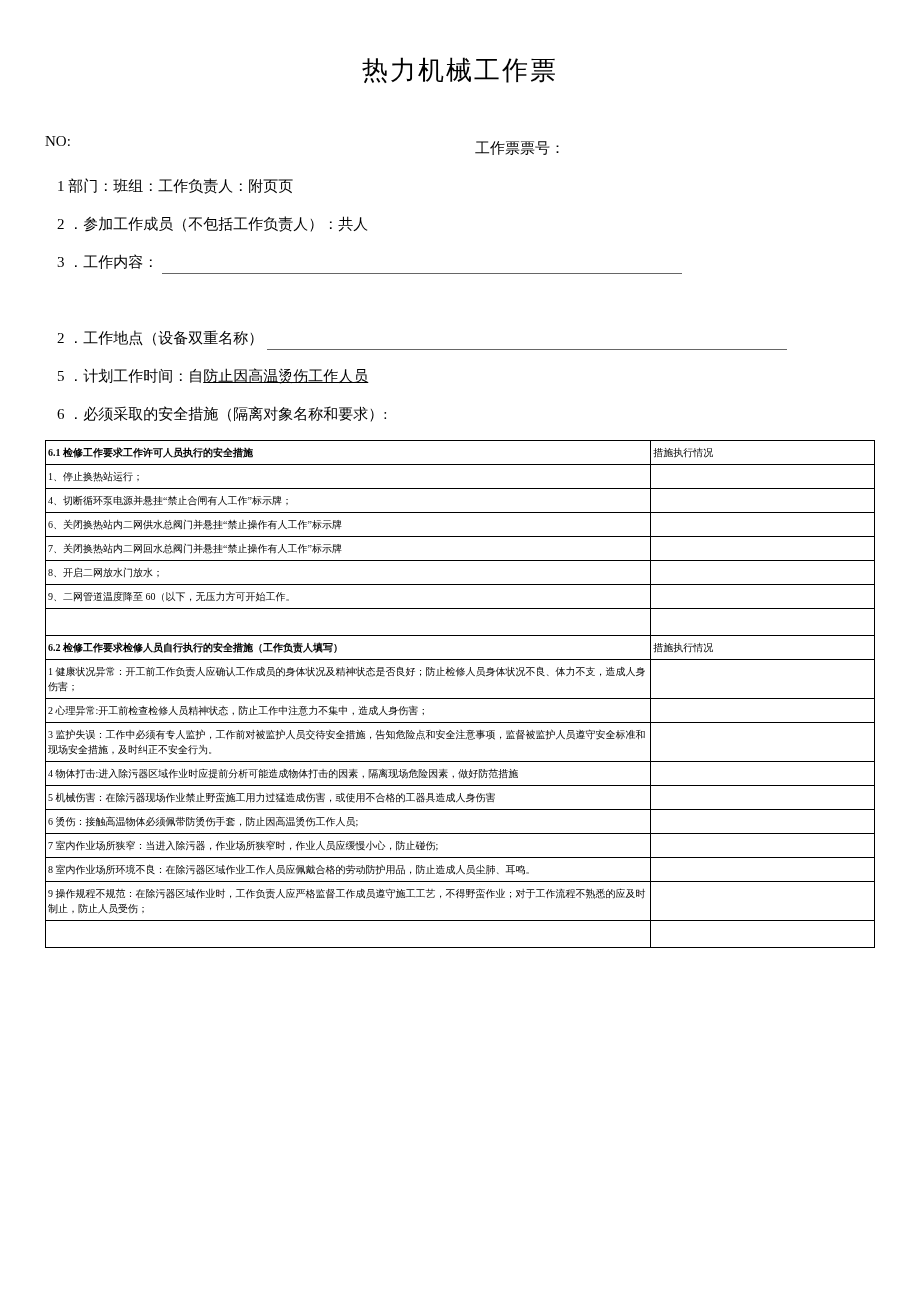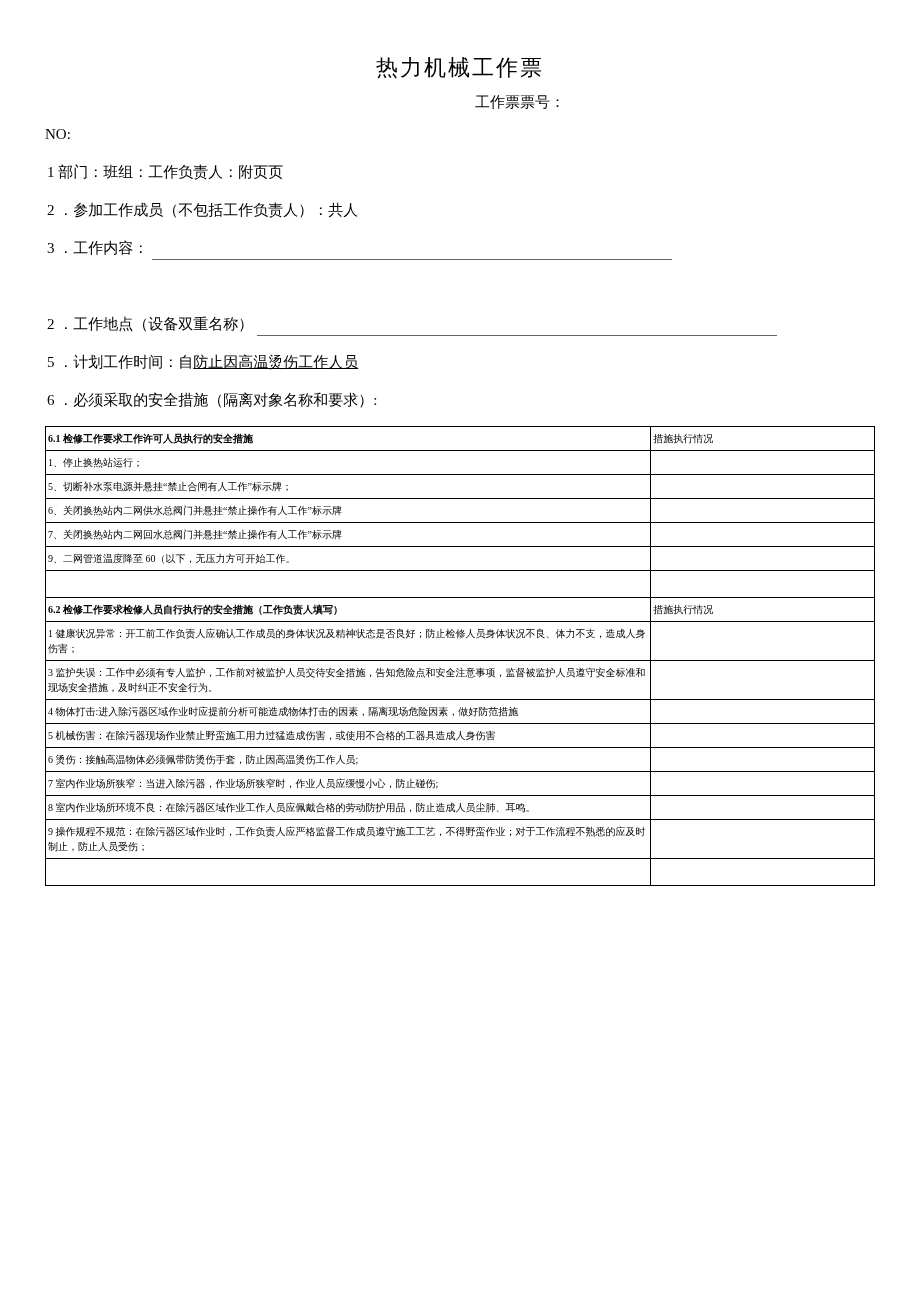--- a/index.html
+++ b/index.html
@@ -7,38 +7,39 @@
       font-size: 15px;
       color: #000;
       background: #fff;
       margin: 0;
       padding: 50px 45px 30px 45px;
       width: 830px;
       line-height: 1.6;
     }
     .title {
       text-align: center;
-      font-size: 22px;
+      font-size: 26px;
       font-weight: normal;
       margin-bottom: 5px;
       letter-spacing: 2px;
     }
     .header-row {
       display: flex;
     }
     .no-label {
       flex: 1;
       margin-top: 32px;
     }
     .ticket-no {
       flex: 1;
       padding-left: 30px;
+      margin-top: 39px;
     }
     .field-line {
-      margin: 14px 2px;
+      margin: 14px 12px;
     }
     .underline-fill {
       display: inline-block;
       border-bottom: 1px solid #666;
       min-width: 520px;
       vertical-align: bottom;
     }
     .underline-time {
       text-decoration: underline;
     }
@@ -100,45 +101,53 @@
   <tbody>
       <tr>
     <td class="col-left bold">6.1 检修工作要求工作许可人员执行的安全措施</td>
     <td class="col-right">措施执行情况</td>
   </tr>
   <tr>
         <td>1、停止换热站运行；</td>
         <td></td>
       </tr>
   <tr>
-        <td>5、切断补水泵电源并悬挂“禁止合闸有人工作”标示牌；</td>
+        <td>4、切断循环泵电源并悬挂“禁止合闸有人工作”标示牌；</td>
         <td></td>
       </tr>
   <tr>
         <td>6、关闭换热站内二网供水总阀门并悬挂“禁止操作有人工作”标示牌</td>
         <td></td>
       </tr>
   <tr>
         <td>7、关闭换热站内二网回水总阀门并悬挂“禁止操作有人工作”标示牌</td>
+        <td></td>
+      </tr>
+  <tr>
+        <td>8、开启二网放水门放水；</td>
         <td></td>
       </tr>
   <tr>
         <td>9、二网管道温度降至 60（以下，无压力方可开始工作。</td>
         <td></td>
       </tr>
   <tr class="spacer-row">
         <td></td>
         <td></td>
       </tr>
   <tr>
     <td class="col-left bold">6.2 检修工作要求检修人员自行执行的安全措施（工作负责人填写）</td>
     <td class="col-right">措施执行情况</td>
   </tr>
   <tr>
         <td>1 健康状况异常：开工前工作负责人应确认工作成员的身体状况及精神状态是否良好；防止检修人员身体状况不良、体力不支，造成人身伤害；</td>
+        <td></td>
+      </tr>
+  <tr>
+        <td>2 心理异常:开工前检查检修人员精神状态，防止工作中注意力不集中，造成人身伤害；</td>
         <td></td>
       </tr>
   <tr>
         <td>3 监护失误：工作中必须有专人监护，工作前对被监护人员交待安全措施，告知危险点和安全注意事项，监督被监护人员遵守安全标准和现场安全措施，及时纠正不安全行为。</td>
         <td></td>
       </tr>
   <tr>
         <td>4 物体打击:进入除污器区域作业时应提前分析可能造成物体打击的因素，隔离现场危险因素，做好防范措施</td>
         <td></td>
       </tr>

